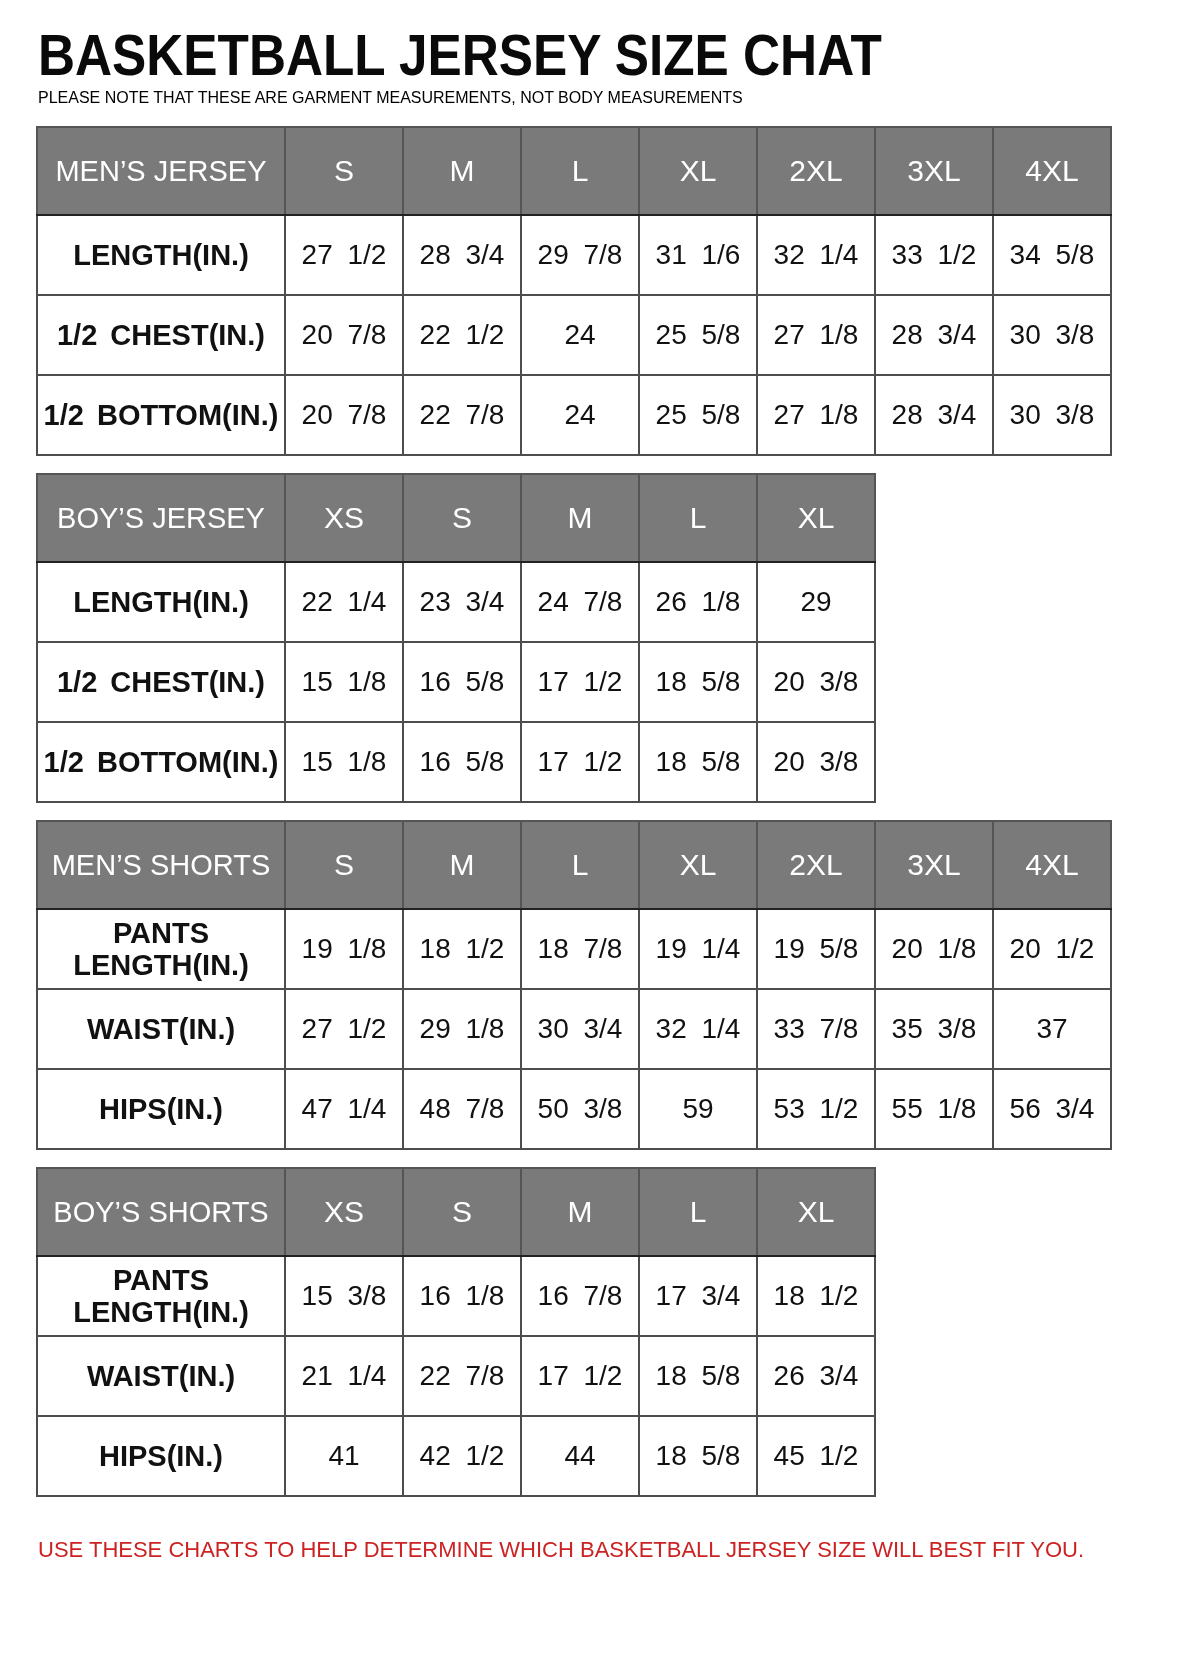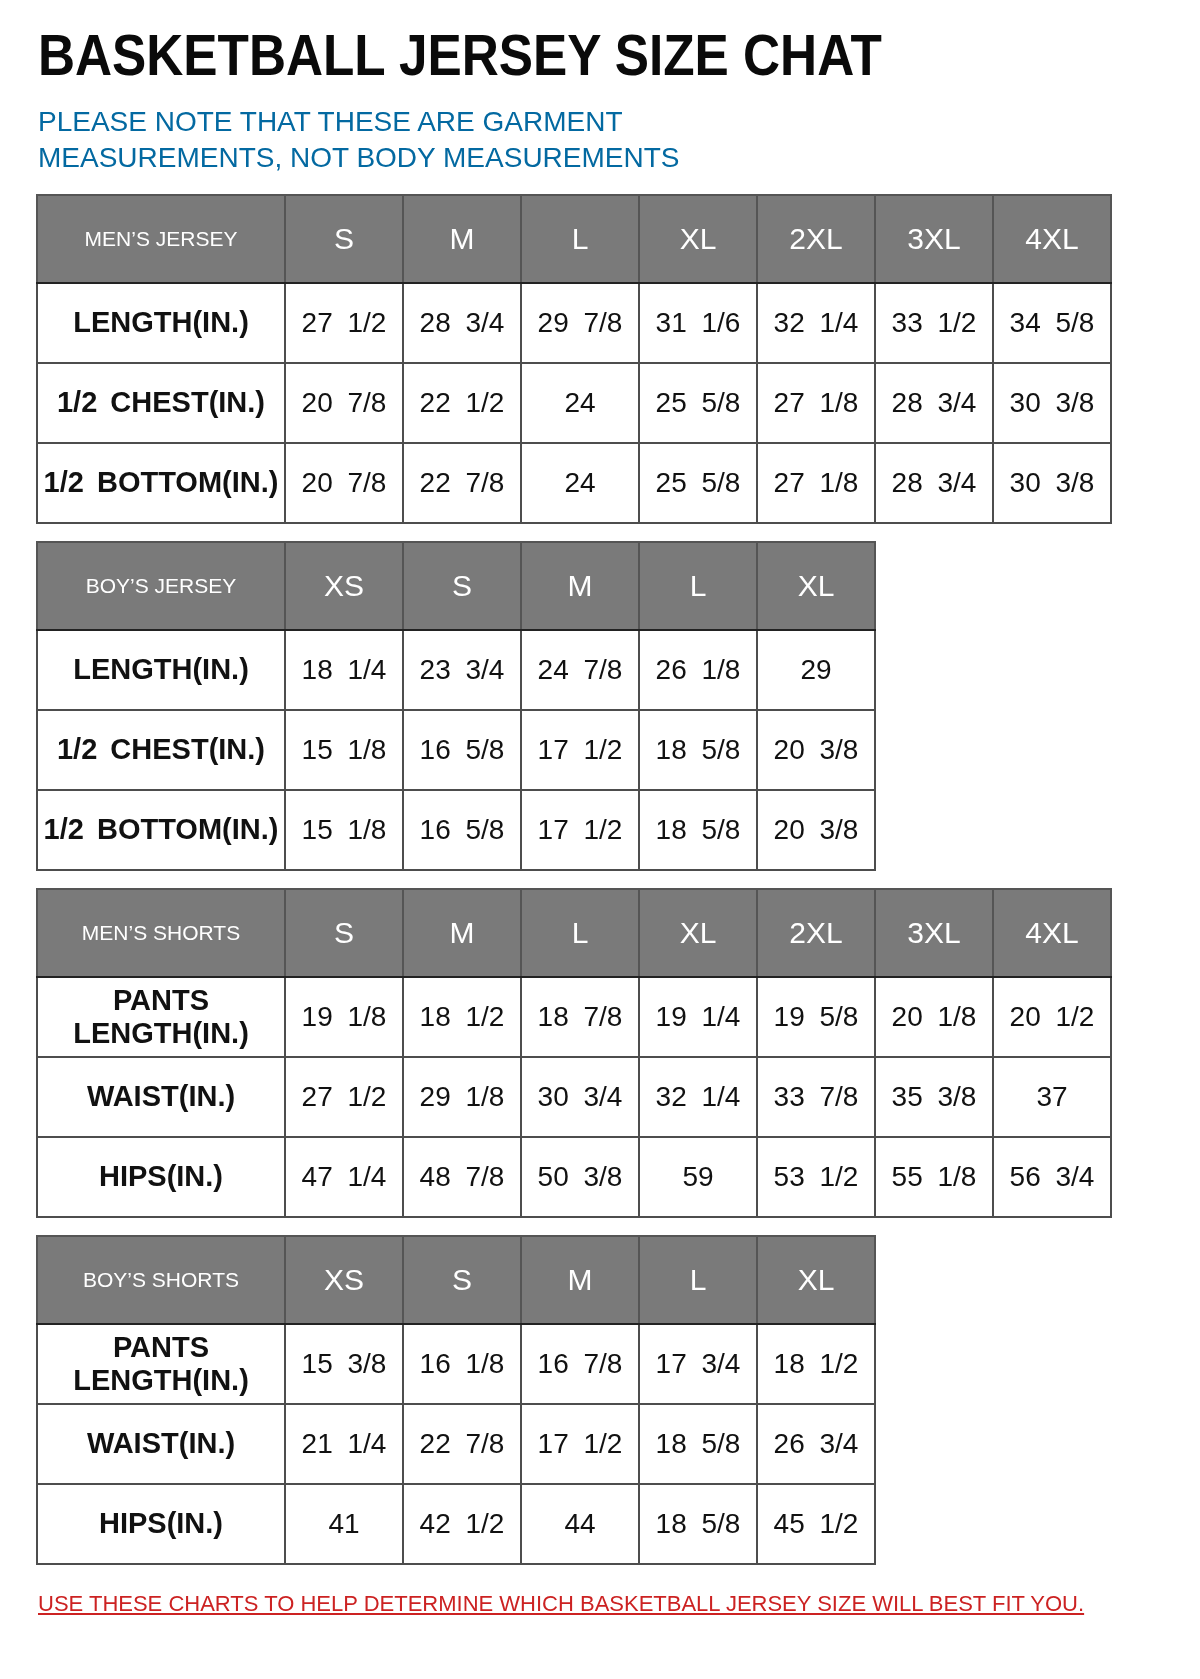--- a/index.html
+++ b/index.html
@@ -18,26 +18,26 @@
     color: #0a0a0a;
     white-space: nowrap;
     margin: 6px 0 0 2px;
   }
   .page-title .squeeze {
     display: inline-block;
     transform: scaleX(0.90);
     transform-origin: 0 50%;
   }
   .note {
-    color: #0369a1;
-    font-size: 28px;
+    color: #000000;
+    font-size: 16px;
     font-weight: 400;
     line-height: 1.28;
     max-width: 800px;
-    margin: 16px 0 18px 2px;
+    margin: 0 0 18px 2px;
   }
   .tables { display: block; }
   table.size-table {
     border-collapse: collapse;
     table-layout: fixed;
     margin: 0 0 17px 0;
     border: 2px solid #222;
   }
   table.size-table td {
     border: 2px solid #4d4d4d;
@@ -47,43 +47,42 @@
   }
   table.size-table thead td {
     background: #7a7a7a;
     color: #ffffff;
     height: 88px;
     font-size: 30px;
     font-weight: 400;
     border-color: #555;
     border-bottom: 2px solid #222;
   }
-  table.size-table thead td.corner { font-size: 21px; }
+  table.size-table thead td.corner { font-size: 29px; }
   table.size-table tbody td { height: 80px; background: #fff; }
   table.size-table td.row-label {
     font-weight: 700;
     font-size: 29px;
     word-spacing: 5px;
     line-height: 1.12;
     padding: 0 4px;
   }
   table.size-table td.val {
     font-size: 28px;
     font-weight: 400;
     word-spacing: 7px;
   }
   col.label-col { width: 248px; }
   col.data-col  { width: 118px; }
   .footer {
     color: #cc2222;
     font-size: 22px;
     font-weight: 400;
-    margin: 26px 0 0 2px;
+    margin: 40px 0 0 2px;
     white-space: nowrap;
-    text-decoration: underline;
   }
 </style>
 </head>
 <body>
 
 <h1 class="page-title"><span class="squeeze">BASKETBALL JERSEY SIZE CHAT</span></h1>
 
 <p class="note">PLEASE NOTE THAT THESE ARE GARMENT MEASUREMENTS, NOT BODY MEASUREMENTS</p>
 
 <div class="tables">
@@ -158,21 +157,21 @@
           <td>XS</td>
           <td>S</td>
           <td>M</td>
           <td>L</td>
           <td>XL</td>
         </tr>
       </thead>
       <tbody>
         <tr>
           <td class="row-label">LENGTH(IN.)</td>
-          <td class="val">18 1/4</td>
+          <td class="val">22 1/4</td>
           <td class="val">23 3/4</td>
           <td class="val">24 7/8</td>
           <td class="val">26 1/8</td>
           <td class="val">29</td>
         </tr>
         <tr>
           <td class="row-label">1/2 CHEST(IN.)</td>
           <td class="val">15 1/8</td>
           <td class="val">16 5/8</td>
           <td class="val">17 1/2</td>

